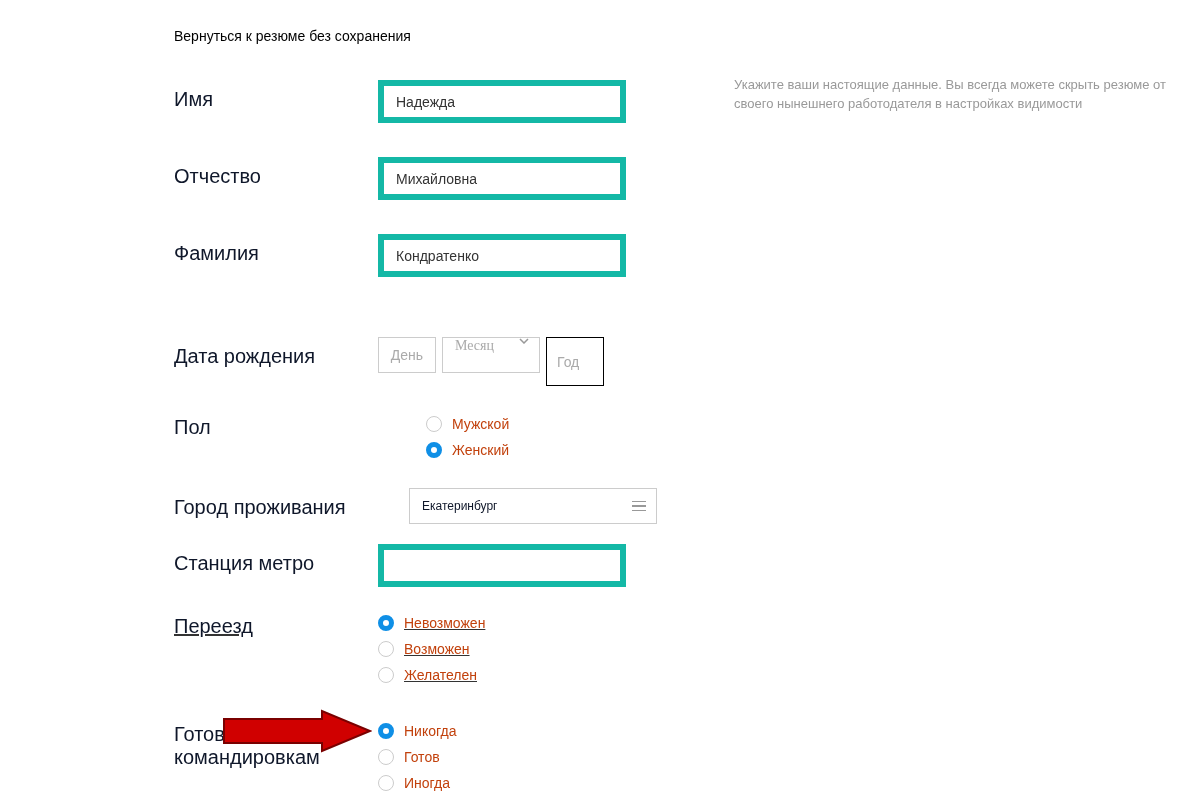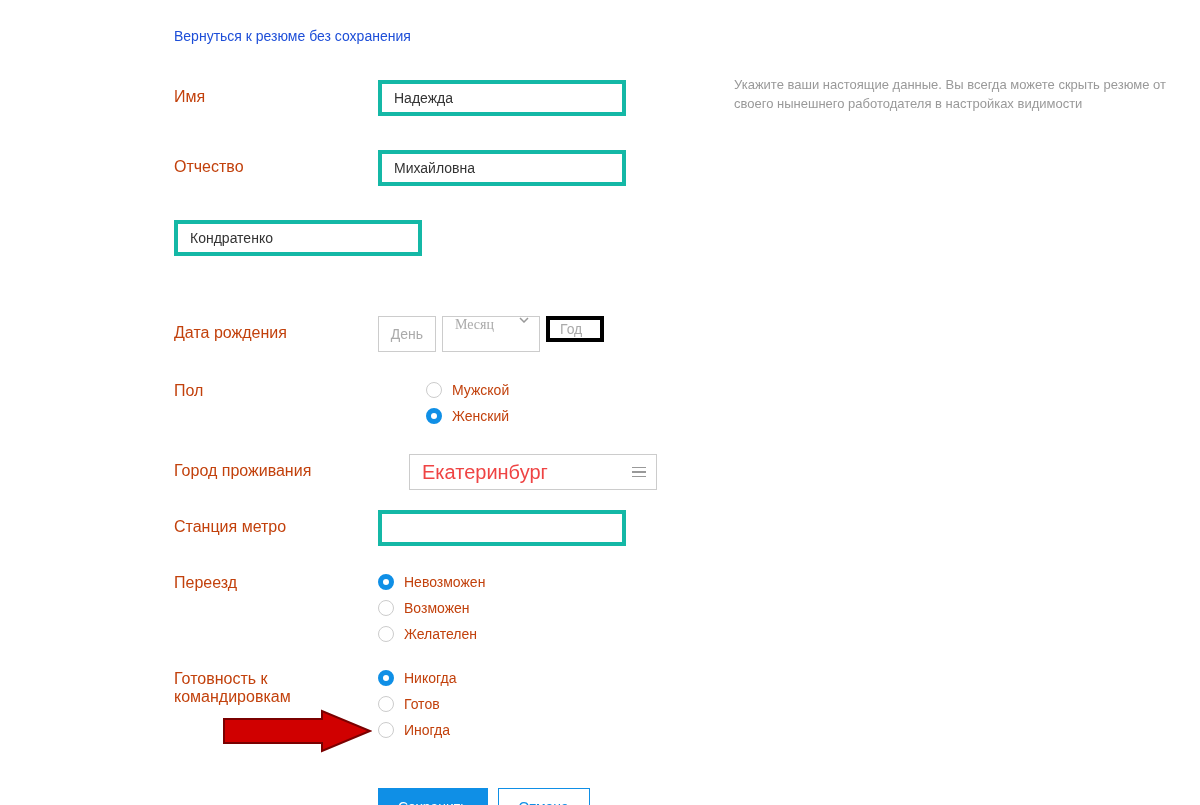--- a/index.html
+++ b/index.html
@@ -8,45 +8,45 @@
       font-size: 14px;
       color: #333;
       background: #fff;
       width: 1200px;
     }
     .container {
       padding: 0 0 40px 174px;
       position: relative;
     }
     .back-link {
-      color: #1d4ed8;
+      color: #000000;
       text-decoration: none;
       font-size: 14px;
       display: inline-block;
       margin-top: 28px;
       margin-bottom: 36px;
     }
     .form-row {
       display: flex;
       align-items: flex-start;
       margin-bottom: 34px;
     }
     .form-row.tight { margin-bottom: 20px; gap: 31px; }
     .label {
       width: 204px;
-      color: #c2410c;
-      font-size: 16px;
+      color: #0f172a;
+      font-size: 20px;
       padding-top: 8px;
       flex-shrink: 0;
     }
     .controls { flex: 0 0 auto; }
     .text-input {
       width: 248px;
-      height: 36px;
-      border: 4px solid #14b8a6;
+      height: 43px;
+      border: 6px solid #14b8a6;
       padding: 0 12px;
       font-size: 14px;
       color: #333;
       outline: none;
       font-family: inherit;
     }
     .date-group { display: flex; gap: 6px; }
     .day-input {
       width: 58px;
       height: 36px;
@@ -71,22 +71,22 @@
       font-family: Liberation Serif, serif;
     }
     .chevron-down {
       width: 10px;
       height: 6px;
       display: inline-block;
     }
     .chevron-down svg { display: block; }
     .year-input {
       width: 58px;
-      height: 26px;
-      border: 4px solid #000000;
+      height: 49px;
+      border: 1px solid #000000;
       padding: 0 10px;
       font-size: 14px;
       color: #333;
       font-family: inherit;
       outline: none;
     }
     .year-input::placeholder { color: #aaa; }
     .day-input::placeholder { color: #aaa; }
     .radio-group { padding-top: 0; }
     .radio-item {
@@ -115,21 +115,21 @@
     }
     .city-input {
       width: 248px;
       height: 36px;
       border: 1px solid #ccc;
       display: flex;
       align-items: center;
       justify-content: space-between;
       padding: 0 10px 0 12px;
     }
-    .city-value { font-size: 20px; color: #ef4444; }
+    .city-value { font-size: 12px; color: #0f172a; }
     .hamburger {
       width: 14px;
       display: flex;
       flex-direction: column;
       gap: 3px;
     }
     .hamburger span {
       height: 1.5px;
       background: #999;
       display: block;
@@ -197,20 +197,21 @@
   
   <div class="form-row">
     <div class="label">Отчество</div>
     <div class="controls">
       <input type="text" class="text-input" value="Михайловна" style="">
     </div>
   </div>
 
   
   <div class="form-row" style="margin-bottom:60px;">
+    <div class="label">Фамилия</div>
     <div class="controls">
       <input type="text" class="text-input" value="Кондратенко" style="">
     </div>
   </div>
 
   
   <div class="form-row" style="margin-bottom:30px;">
     <div class="label">Дата рождения</div>
     <div class="controls date-group">
       <input type="text" class="day-input" placeholder="День" style="">
@@ -258,21 +259,21 @@
 
   
   <div class="form-row" style="margin-bottom:28px;">
     <div class="label">Станция метро</div>
     <div class="controls">
       <input type="text" class="text-input" value="" style="">
     </div>
   </div>
 
   
-  <div class="form-row" style="margin-bottom:28px;">
+  <div class="form-row" style="margin-bottom:40px;text-decoration:underline;">
     <div class="label" style="padding-top:0;">Переезд</div>
     <div class="controls radio-group">
       <div class="radio-item">
         <span class="radio-circle checked"></span>
         <span class="radio-label">Невозможен</span>
       </div>
       <div class="radio-item">
         <span class="radio-circle"></span>
         <span class="radio-label">Возможен</span>
       </div>

